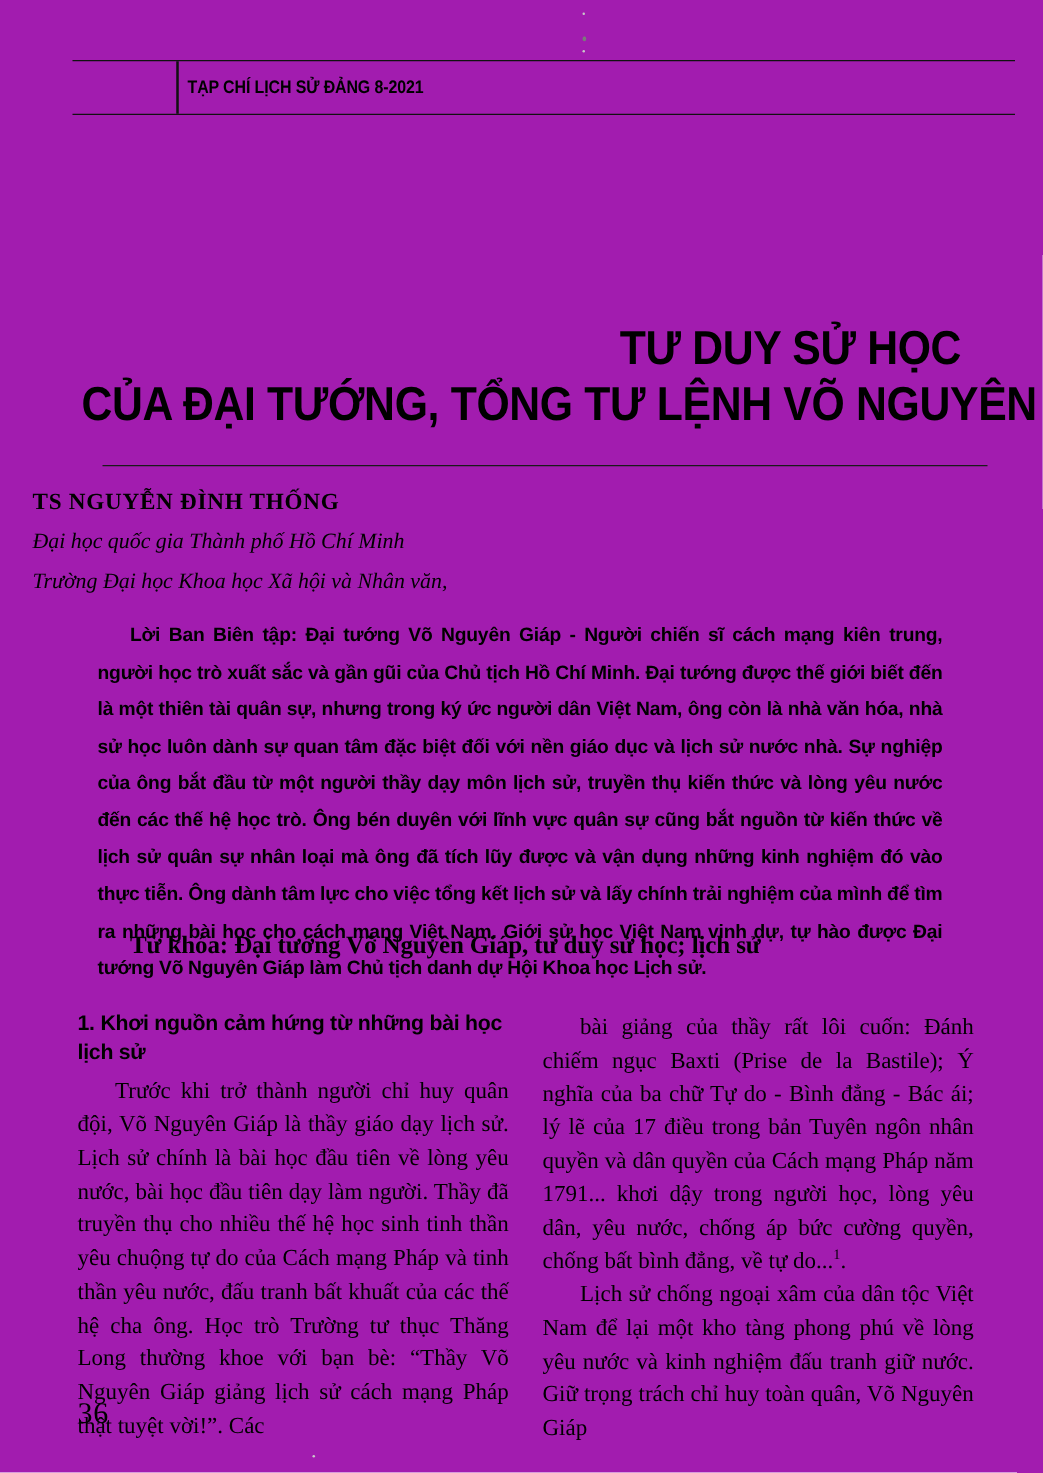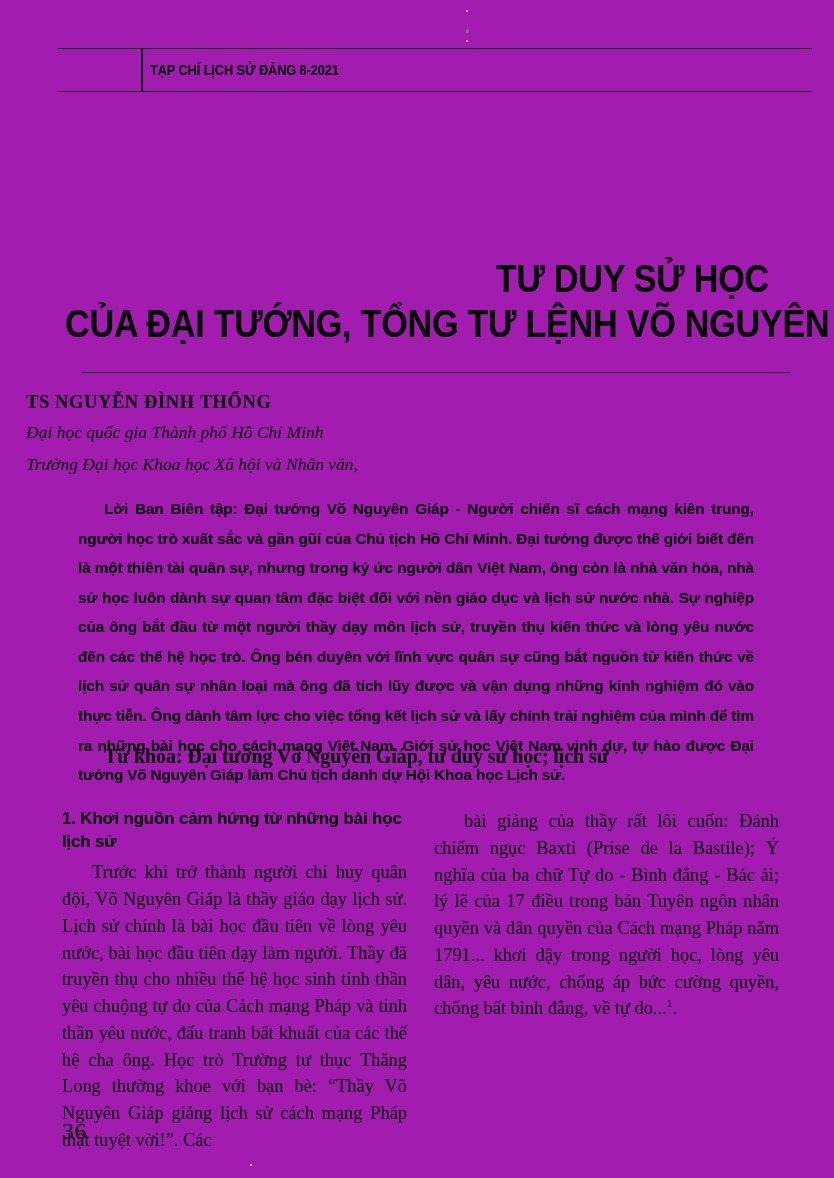--- a/index.html
+++ b/index.html
@@ -241,19 +241,20 @@
 
   <div class="body-columns">
 
     <div class="col">
       <h2 class="section-heading">1. Khơi nguồn cảm hứng từ những bài học lịch sử</h2>
       <p class="body-par">Trước khi trở thành người chỉ huy quân đội, Võ Nguyên Giáp là thầy giáo dạy lịch sử. Lịch sử chính là bài học đầu tiên về lòng yêu nước, bài học đầu tiên dạy làm người. Thầy đã truyền thụ cho nhiều thế hệ học sinh tinh thần yêu chuộng tự do của Cách mạng Pháp và tinh thần yêu nước, đấu tranh bất khuất của các thế hệ cha ông. Học trò Trường tư thục Thăng Long thường khoe với bạn bè: “Thầy Võ Nguyên Giáp giảng lịch sử cách mạng Pháp thật tuyệt vời!”. Các</p>
     </div>
 
     <div class="col">
       <p class="body-par"><span>bài giảng của thầy rất lôi cuốn: Đánh chiếm ngục Baxti (Prise de la Bastile); Ý nghĩa của ba chữ Tự do - Bình đẳng - Bác ái; lý lẽ của 17 điều trong bản Tuyên ngôn nhân quyền và dân quyền của Cách mạng Pháp năm 1791... khơi dậy trong người học, lòng yêu dân, yêu nước, chống áp bức cường quyền, chống bất bình đẳng, về tự do...</span><sup>1</sup><span>.</span></p>
+      <p class="body-par">Lịch sử chống ngoại xâm của dân tộc Việt Nam để lại một kho tàng phong phú về lòng yêu nước và kinh nghiệm đấu tranh giữ nước. Giữ trọng trách chỉ huy toàn quân, Võ Nguyên Giáp</p>
     </div>
 
   </div>
 
   <div class="folio">36</div>
 
 </div>
 
 </body></html>

